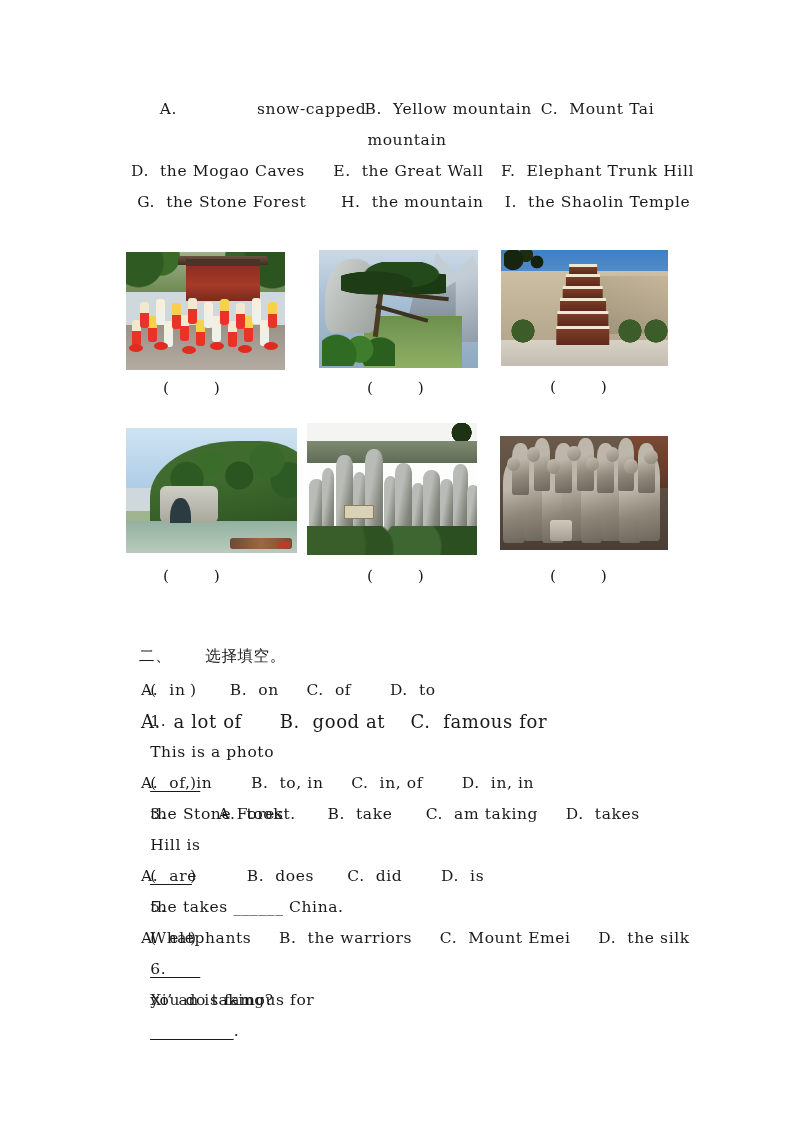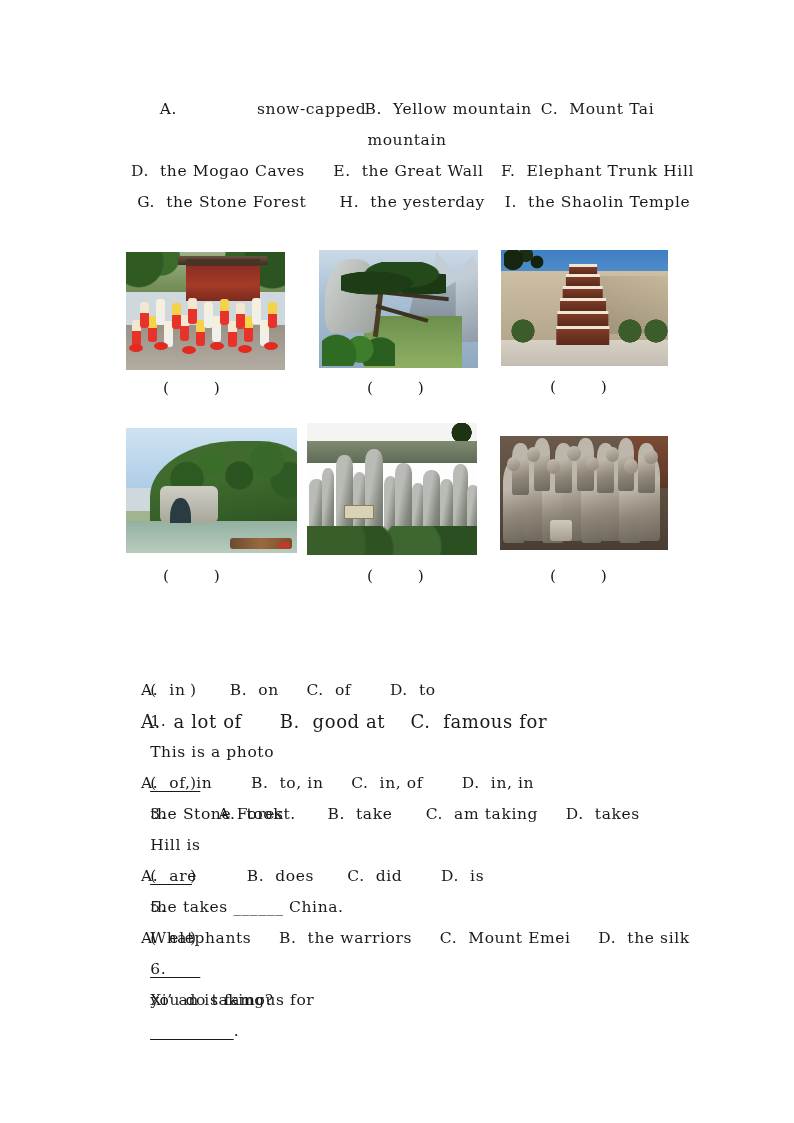--- a/index.html
+++ b/index.html
@@ -198,21 +198,21 @@
 
 <div class="page">
 
   <div class="opt-block">
     <div class="opt-line opt-row1"><span class="col-a"><span>A.</span><span class="ind-snow">snow-capped</span></span><span class="col-b">B.  Yellow mountain</span><span class="col-c">C.  Mount Tai</span></div>
 
     <div class="opt-line"><span>mountain</span></div>
 
     <div class="opt-line"><span class="col-a">D.  the Mogao Caves</span><span class="col-b">E.  the Great Wall</span><span class="col-c">F.  Elephant Trunk Hill</span></div>
 
-    <div class="opt-line"><span class="col-a">G.  the Stone Forest</span><span class="col-b">H.  the yesterday</span><span class="col-c">I.  the Shaolin Temple</span></div>
+    <div class="opt-line"><span class="col-a">G.  the Stone Forest</span><span class="col-b">H.  the mountain</span><span class="col-c">I.  the Shaolin Temple</span></div>
   </div>
 
   <div class="pic p1" style="left:126px; top:252px; width:159px; height:118px;">
     <div class="sky"></div>
     <div class="trees"></div>
     <div class="roof"></div>
     <div class="temple"></div>
     <div class="plaza"></div>
     <div class="crowd">
       <div class="fig" style="left:6px;  top:26px;"></div>
@@ -337,20 +337,23 @@
       <div class="head" style="left:40%; top:9%;  width:8%; height:13%;"></div>
       <div class="head" style="left:51%; top:18%; width:8%; height:13%;"></div>
       <div class="head" style="left:63%; top:10%; width:8%; height:13%;"></div>
       <div class="head" style="left:74%; top:20%; width:8%; height:13%;"></div>
       <div class="head" style="left:86%; top:12%; width:8%; height:13%;"></div>
     </div>
     <div class="tablet"></div>
   </div>
   <div class="paren" style="left:550px; top:567px;">(        )</div>
 
+  <div style="position:absolute; left:117px; top:628px; font-size:15.5px; letter-spacing:0.6px; white-space:pre; font-family:'DejaVu Sans','Liberation Sans',sans-serif;">
+    <span>二、</span><span style="display:inline-block; width:34px;"></span><span>选择填空。</span>
+  </div>
 
   <div style="position:absolute; left:117px; top:644px; width:600px; font-family:'DejaVu Serif','Liberation Serif',serif;">
 
     <div style="height:31px; line-height:31px; font-size:15.5px; letter-spacing:0.6px; white-space:pre;">
       <span>(      )</span>
       <span>1.</span>
       <span>This is a photo</span>
       <span style="text-decoration:underline; text-underline-offset:3px;">______</span>
       <span>the Stone Forest.</span>
     </div>

